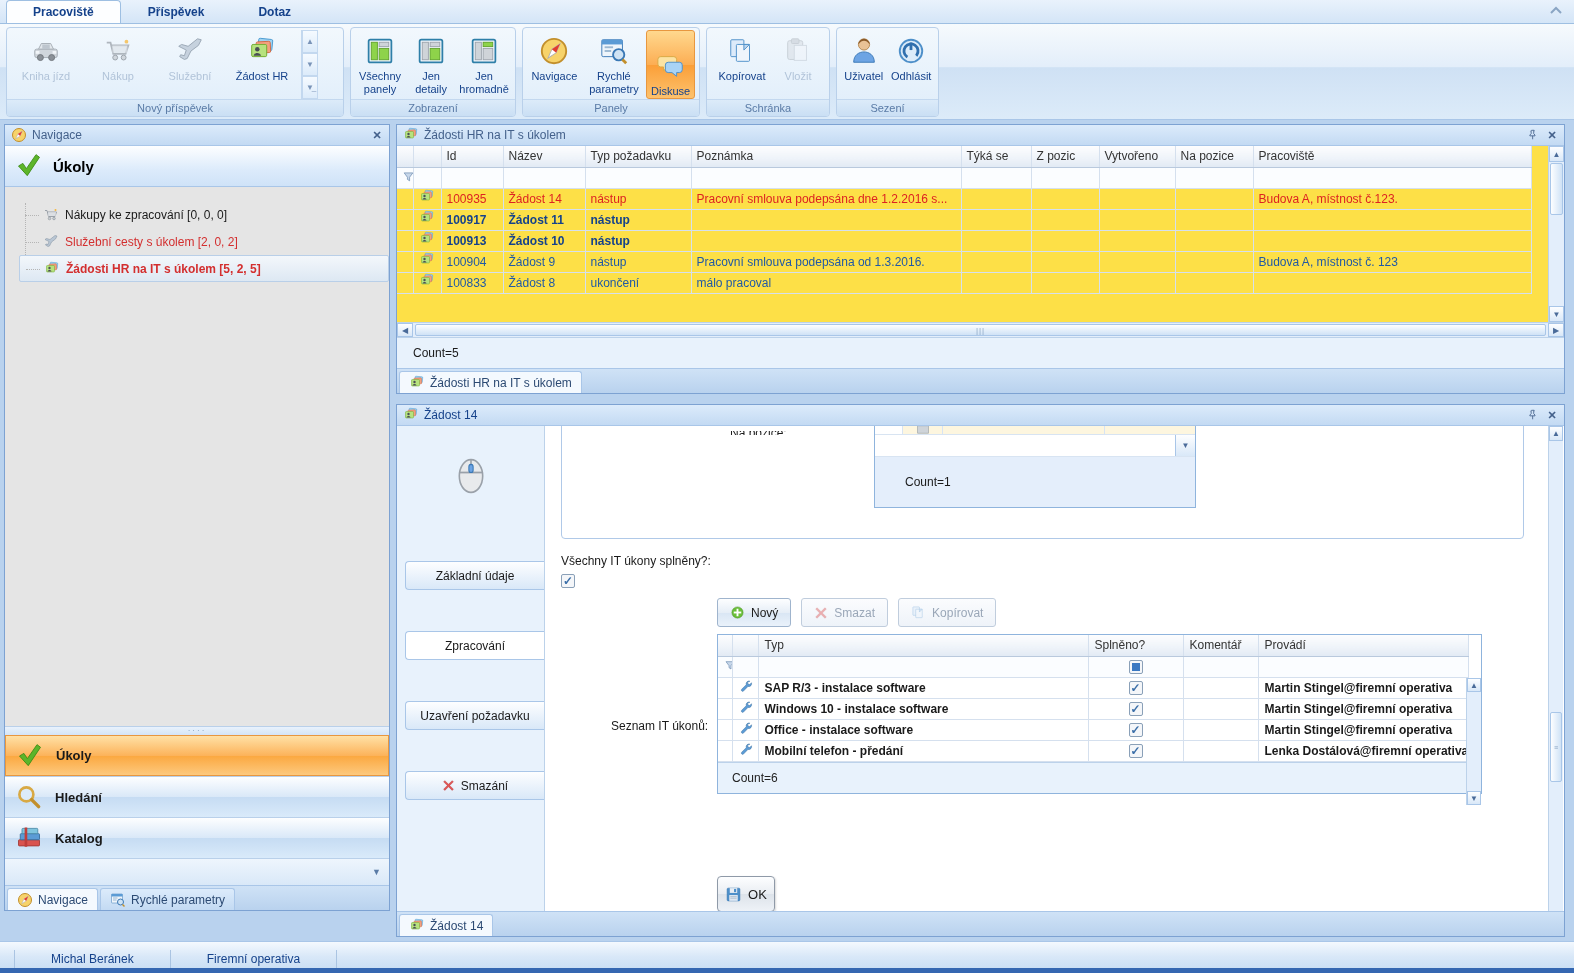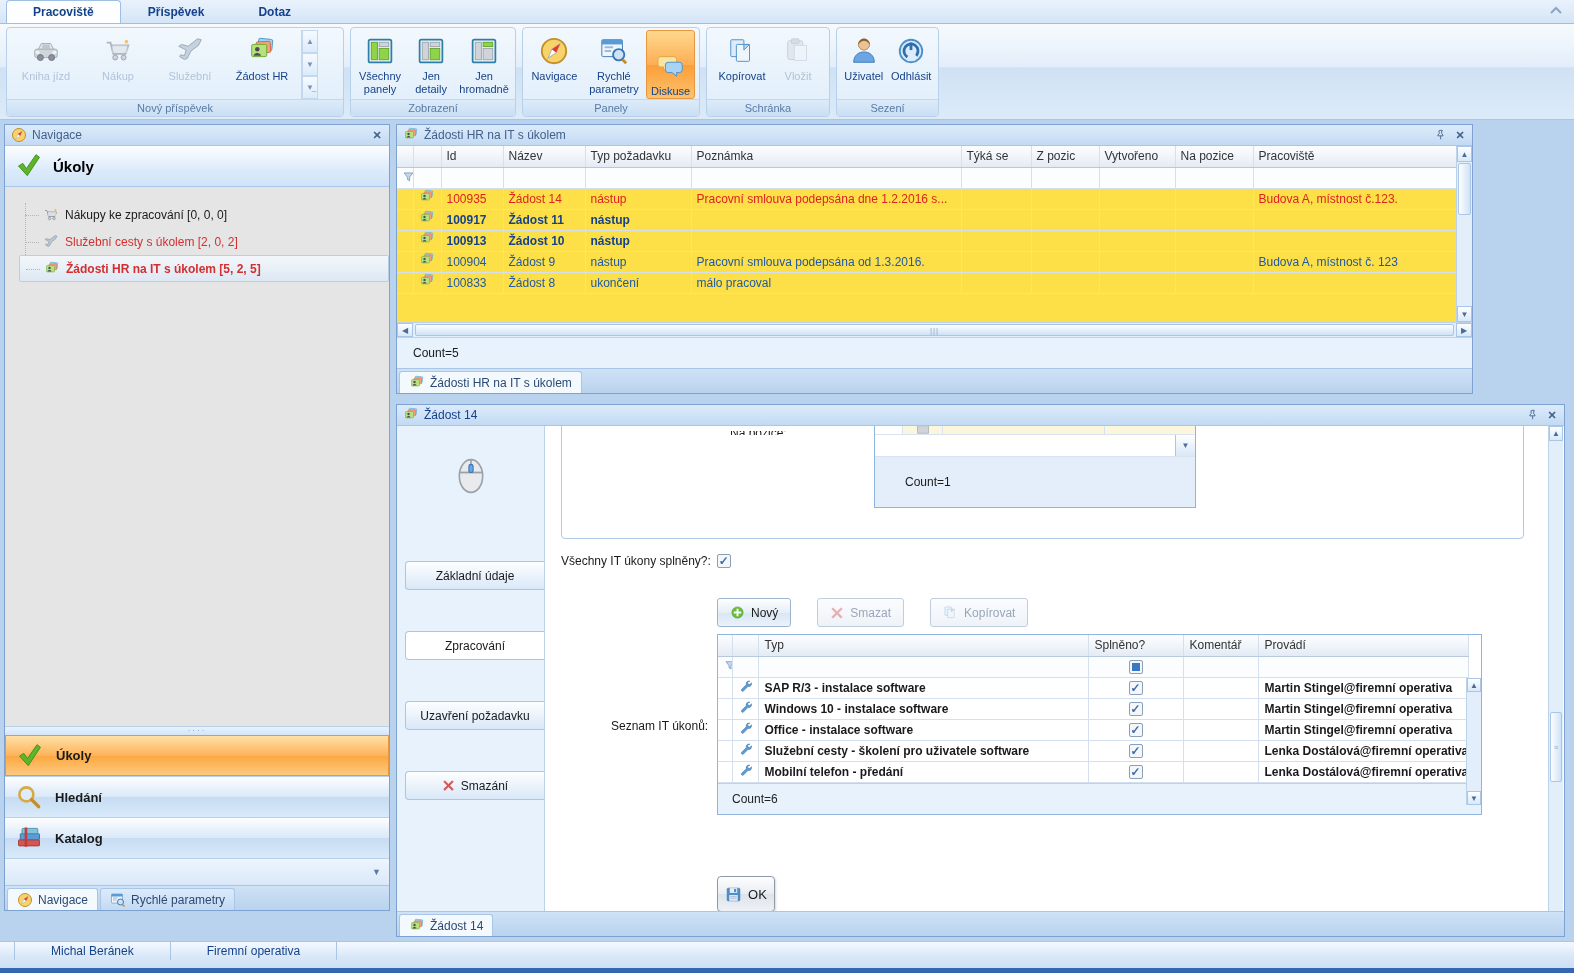--- a/index.html
+++ b/index.html
@@ -66,21 +66,21 @@
   .nav-overflow { height:27px; border-top:1px solid #b9d0ea; background:linear-gradient(#eef5fd,#d9e8f8);
     display:flex; align-items:center; justify-content:flex-end; padding-right:8px; color:#5a7ba6; }
   .tabstrip { height:25px; background:linear-gradient(#cfe2f6,#b9d2ee); border-top:1px solid #a9c6e8;
     display:flex; align-items:flex-end; padding-left:2px; gap:2px; }
   .btab { height:22px; display:flex; align-items:center; gap:5px; padding:0 9px;
     border:1px solid #a9c6e8; border-bottom:none; border-radius:3px 3px 0 0;
     background:linear-gradient(#dcebfb,#c3daf3); color:#2c4a73; font-size:12px; cursor:pointer; }
   .btab.active { background:#f4f9fe; }
 
   
-  #grid-panel { top:124px; left:396px; width:1077px; height:270px; display:flex; flex-direction:column; }
+  #grid-panel { top:124px; left:396px; width:1169px; height:270px; display:flex; flex-direction:column; }
   .gridwrap { position:relative; flex:1; overflow:hidden; background:#fde047; }
   table.grid { border-collapse:collapse; table-layout:fixed; width:1134px; font-size:12px; }
   table.grid th, table.grid td { border-right:1px solid #d5e0ee; border-bottom:1px solid #d5e0ee;
     height:21px; padding:0 5px; text-align:left; white-space:nowrap; overflow:hidden; }
   table.grid th { background:linear-gradient(#fdfdfe,#eef3f9 60%,#e2eaf4); color:#333; font-weight:normal;
     border-bottom:1px solid #b9c9dd; }
   .filter-row td { background:#fbfdff; }
   .num { text-align:left; }
   .r-red td { color:#dd2222; } .r-navy td { color:#15428b; font-weight:bold; } .r-blue td { color:#2059a5; }
   .vscroll { position:absolute; top:0; right:0; bottom:0; width:16px;
@@ -112,24 +112,24 @@
   .lk-toprow { height:14px; background:#fdf6df; border-bottom:1px solid #d8e4f2; display:flex; }
   .lk-toprow .c1 { width:28px; border-right:1px solid #d8e4f2; background:#fff; }
   .lk-toprow .ic { width:40px; border-right:1px solid #d8e4f2; display:flex; align-items:flex-end; justify-content:center; }
   .lk-toprow .c2 { flex:1; border-right:1px solid #d8e4f2; }
   .lk-toprow .c3 { width:90px; }
   .lk-mid { height:22px; border-bottom:1px solid #d8e4f2; position:relative; }
   .lk-drop { position:absolute; right:0; top:0; width:20px; height:21px;
     background:linear-gradient(#fdfeff,#d9e8f8); border-left:1px solid #a9c6e8;
     display:flex; align-items:center; justify-content:center; color:#4a6b99; font-size:8px; }
   .lk-count { height:50px; background:#e4eefb; display:flex; align-items:center; padding-left:30px; color:#1a1a1a; }
-  .chk-row { position:absolute; left:16px; top:128px; display:flex; align-items:center; gap:6px; color:#1a1a1a; }
+  .chk-row { position:absolute; left:16px; top:128px; display:flex; align-items:flex-start; gap:6px; color:#1a1a1a;flex-direction:column; }
   .checkbox { width:14px; height:14px; border:1px solid #8aa0b8; background:#f4f6f9; border-radius:2px;
     display:flex; align-items:center; justify-content:center; color:#3a6ea8; font-weight:bold; font-size:12px; line-height:1; }
-  .toolbar { position:absolute; left:172px; top:172px; display:flex; gap:26px; }
+  .toolbar { position:absolute; left:172px; top:172px; display:flex; gap:10px; }
   .tbtn { height:29px; padding:0 12px; display:flex; align-items:center; gap:6px;
     border:1px solid #9fb4cd; border-radius:3px; background:linear-gradient(#fdfeff,#e6eef7 50%,#d9e6f4 51%,#eaf2fb);
     color:#1a1a1a; cursor:pointer; }
   .tbtn.disabled { color:#9aa7b8; border-color:#c0cddd; background:linear-gradient(#fbfcfe,#eef3f9); }
   .seznam-label { position:absolute; left:66px; top:293px; color:#1a1a1a; }
   .ittable-wrap { position:absolute; left:172px; top:208px; width:765px; border:1px solid #8fb4dd; background:#fff; }
   .it-grid-zone { position:relative; }
   table.itgrid { border-collapse:collapse; table-layout:fixed; width:750px; font-size:12px; }
   table.itgrid th, table.itgrid td { border-right:1px solid #d5e0ee; border-bottom:1px solid #d5e0ee;
     height:21px; padding:0 6px; text-align:left; white-space:nowrap; overflow:hidden; }
@@ -143,21 +143,21 @@
   .ok-btn { position:absolute; left:172px; top:450px; width:58px; height:36px;
     border:1px solid #8f9aa8; border-radius:4px; background:linear-gradient(#fdfeff,#e9edf2 50%,#dde3ea 51%,#eef2f7);
     display:flex; align-items:center; justify-content:center; gap:6px; font-size:13px; color:#1a1a1a; cursor:pointer;
     box-shadow:1px 1px 2px rgba(0,0,0,.15); }
   .panel-vscroll { position:absolute; top:22px; right:1px; width:15px; height:485px;
     background:#e3eefb; border-left:1px solid #bcd2ea; display:flex; flex-direction:column; }
 
   
   #statusbar { position:absolute; left:0; right:0; bottom:5px; height:27px;
     background:linear-gradient(#f4f9fe,#d9e8f8 55%,#cbdff4); border-top:1px solid #a9c6e8;
-    display:flex; align-items:flex-start; color:#15428b; }
+    display:flex; align-items:flex-end; color:#15428b; }
   #statusbar .seg { padding:0 36px; height:18px; display:flex; align-items:center;
     border-right:1px solid #aac4e2; }
   #statusbar .seg:first-child { border-left:1px solid #aac4e2; margin-left:14px; }
   #bottom-strip { position:absolute; left:0; right:0; bottom:0; height:5px; background:#3567b1; }
 
   .icon16 { width:16px; height:16px; flex:none; }
   .icon28 { width:28px; height:28px; flex:none; }
   .chev { font-size:9px; }
 </style>
 </head>
@@ -841,30 +841,20 @@
               <td class="b">Office - instalace software</td>
               <td style="text-align:center"><span class="checkbox" style="display:inline-flex">✓</span></td>
               <td></td>
               <td class="b">Martin Stingel@firemní operativa</td>
             </tr>
             <tr>
               <td></td>
               <td><svg width="14" height="14" viewBox="0 0 32 32">
                       <use href="#i-wrench"></use>
                     </svg></td>
-              <td class="b">Služební cesty - školení pro uživatele software</td>
-              <td style="text-align:center"><span class="checkbox" style="display:inline-flex">✓</span></td>
-              <td></td>
-              <td class="b">Lenka Dostálová@firemní operativa</td>
-            </tr>
-            <tr>
-              <td></td>
-              <td><svg width="14" height="14" viewBox="0 0 32 32">
-                      <use href="#i-wrench"></use>
-                    </svg></td>
               <td class="b">Mobilní telefon - předání</td>
               <td style="text-align:center"><span class="checkbox" style="display:inline-flex">✓</span></td>
               <td></td>
               <td class="b">Lenka Dostálová@firemní operativa</td>
             </tr>
           </tbody>
             </table>
           <div class="it-vscroll">
             <div class="sbtn" style="height:14px">▲</div>
             <div style="flex:1"></div>

